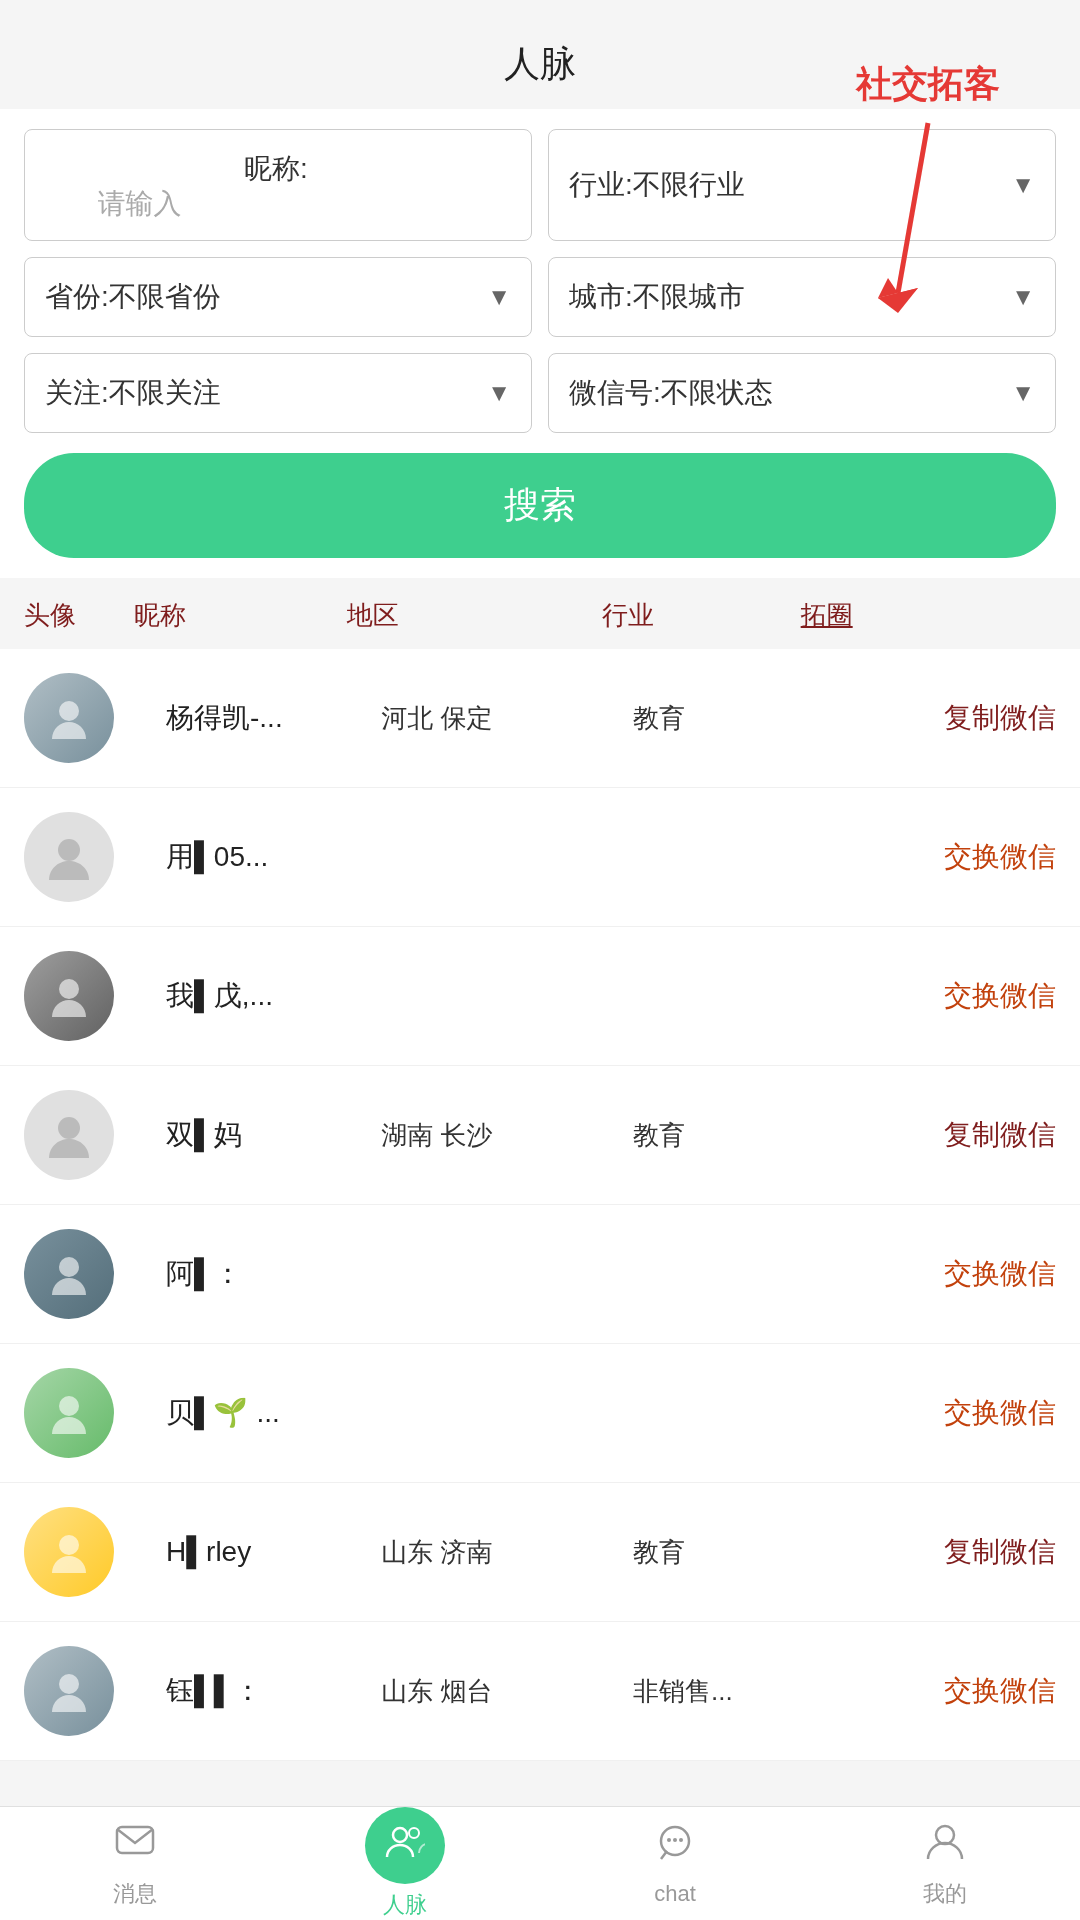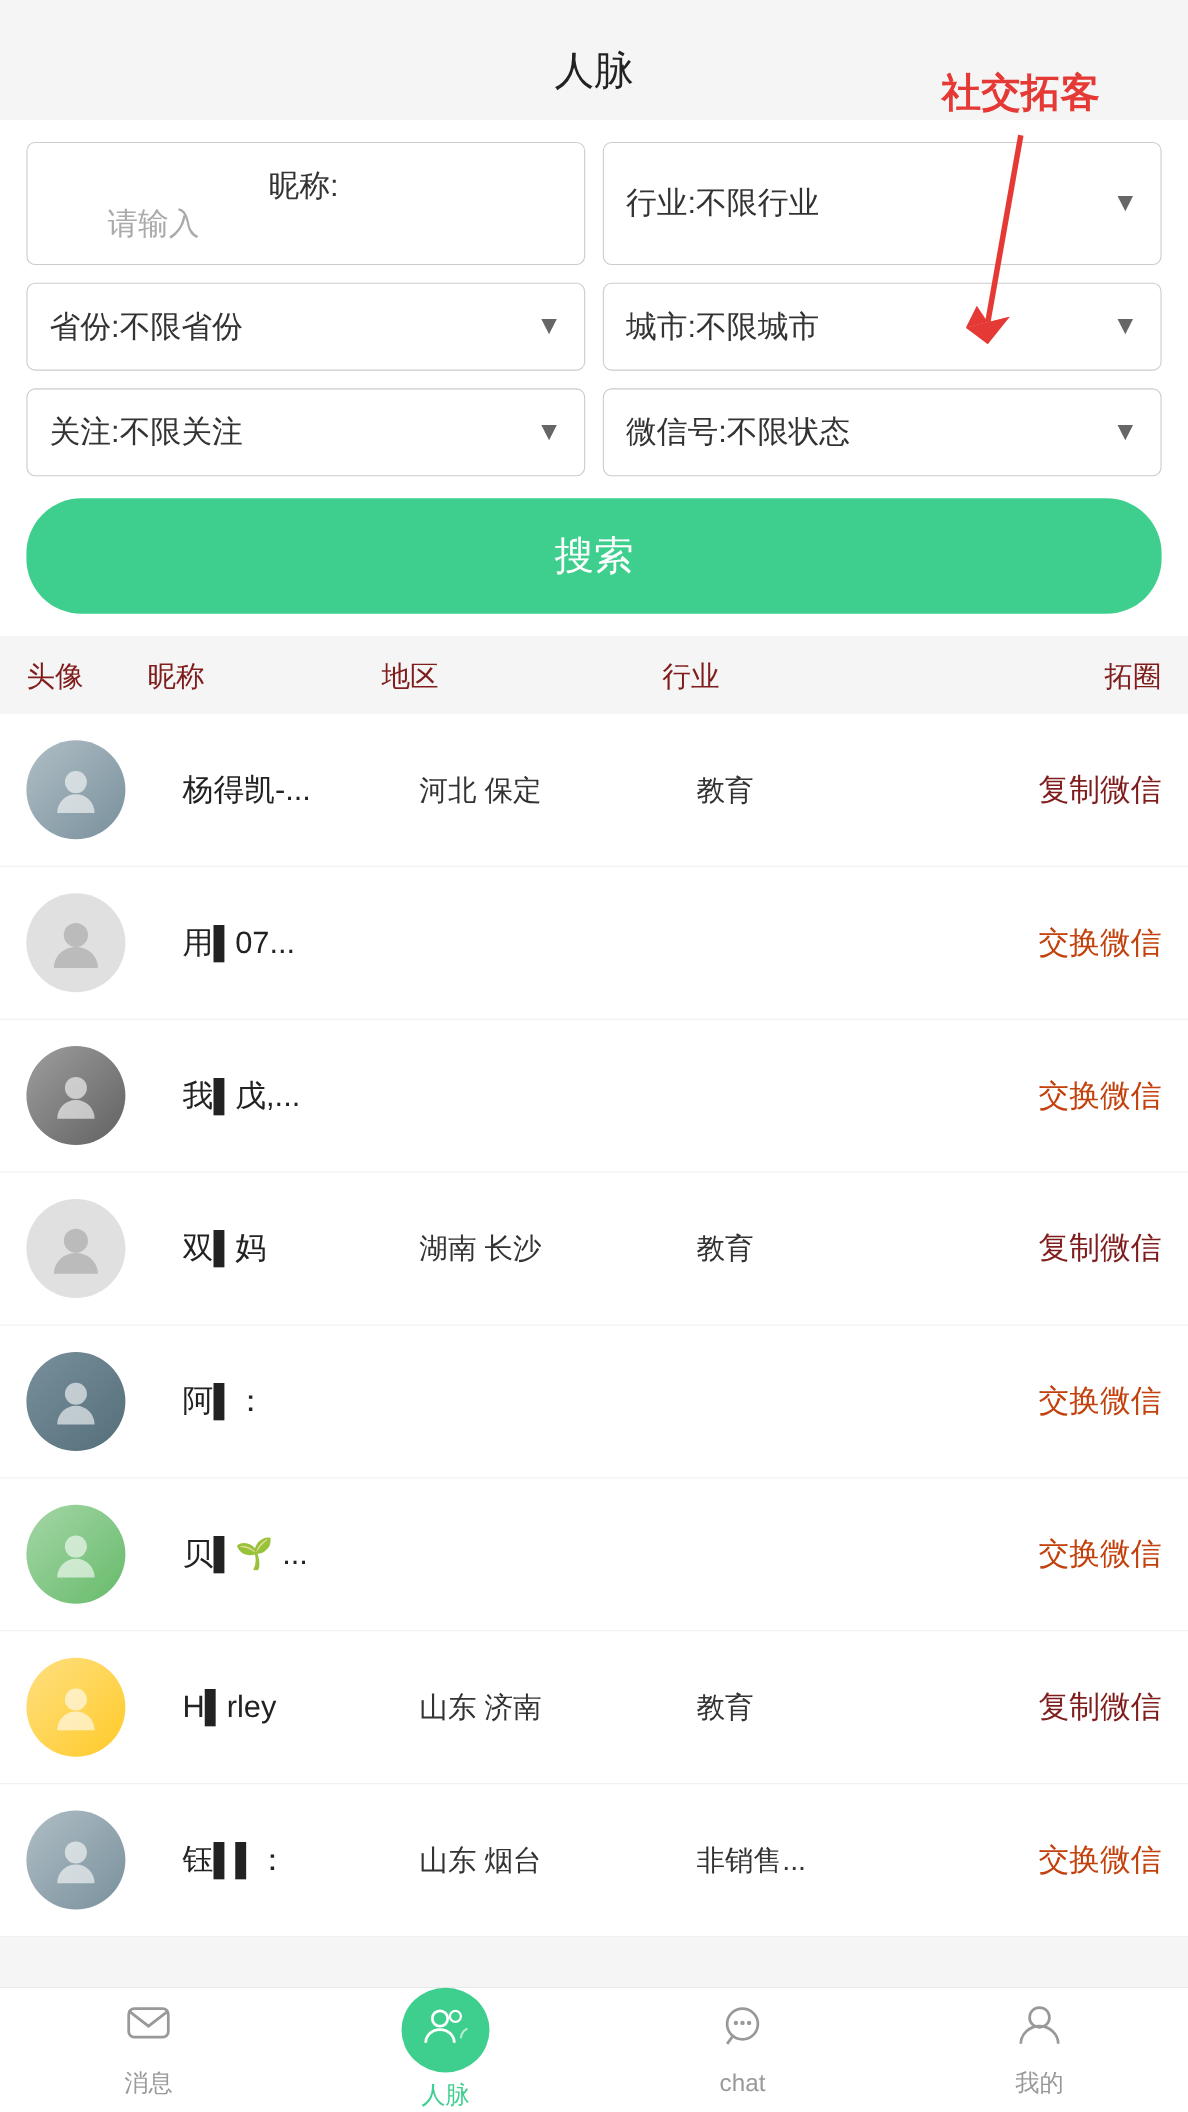--- a/index.html
+++ b/index.html
@@ -81,21 +81,21 @@
       padding: 16px 24px;
       background: #f5f5f5;
       color: #7f1d1d;
       font-size: 26px;
       margin-top: 4px;
     }
     .col-avatar { width: 110px; }
     .col-name { flex: 1.5; }
     .col-region { flex: 1.8; }
     .col-industry { flex: 1.4; }
-    .col-action { flex: 1.8; text-align: right; }
+    .col-action { flex: 1.8; text-align: left; text-decoration: underline; }
 
     
     .user-list {
       background: #fff;
     }
     .user-row {
       display: flex;
       align-items: center;
       padding: 24px 24px;
       border-bottom: 1px solid #f0f0f0;
@@ -306,21 +306,21 @@
       <div class="user-industry">教育</div>
       <div class="user-action action-copy">复制微信</div>
     </div>
     <div class="user-row">
       <div class="avatar-placeholder">
         <svg width="55" height="55" viewBox="0 0 55 55" fill="#bbb">
         <circle cx="27" cy="20" r="11"></circle>
         <path d="M7 50c0-11 9-19 20-19s20 8 20 19"></path>
       </svg>
       </div>
-      <div class="user-name">用▌07...</div>
+      <div class="user-name">用▌05...</div>
       <div class="user-region"></div>
       <div class="user-industry"></div>
       <div class="user-action action-exchange">交换微信</div>
     </div>
     <div class="user-row">
       <div class="user-avatar" style="background: linear-gradient(135deg, rgb(158, 158, 158), rgb(97, 97, 97));">
         <svg width="50" height="50" viewBox="0 0 50 50" fill="rgba(255,255,255,0.6)">
         <circle cx="25" cy="18" r="10"></circle>
         <path d="M8 46 c0-10 8-17 17-17s17 7 17 17"></path>
       </svg>

